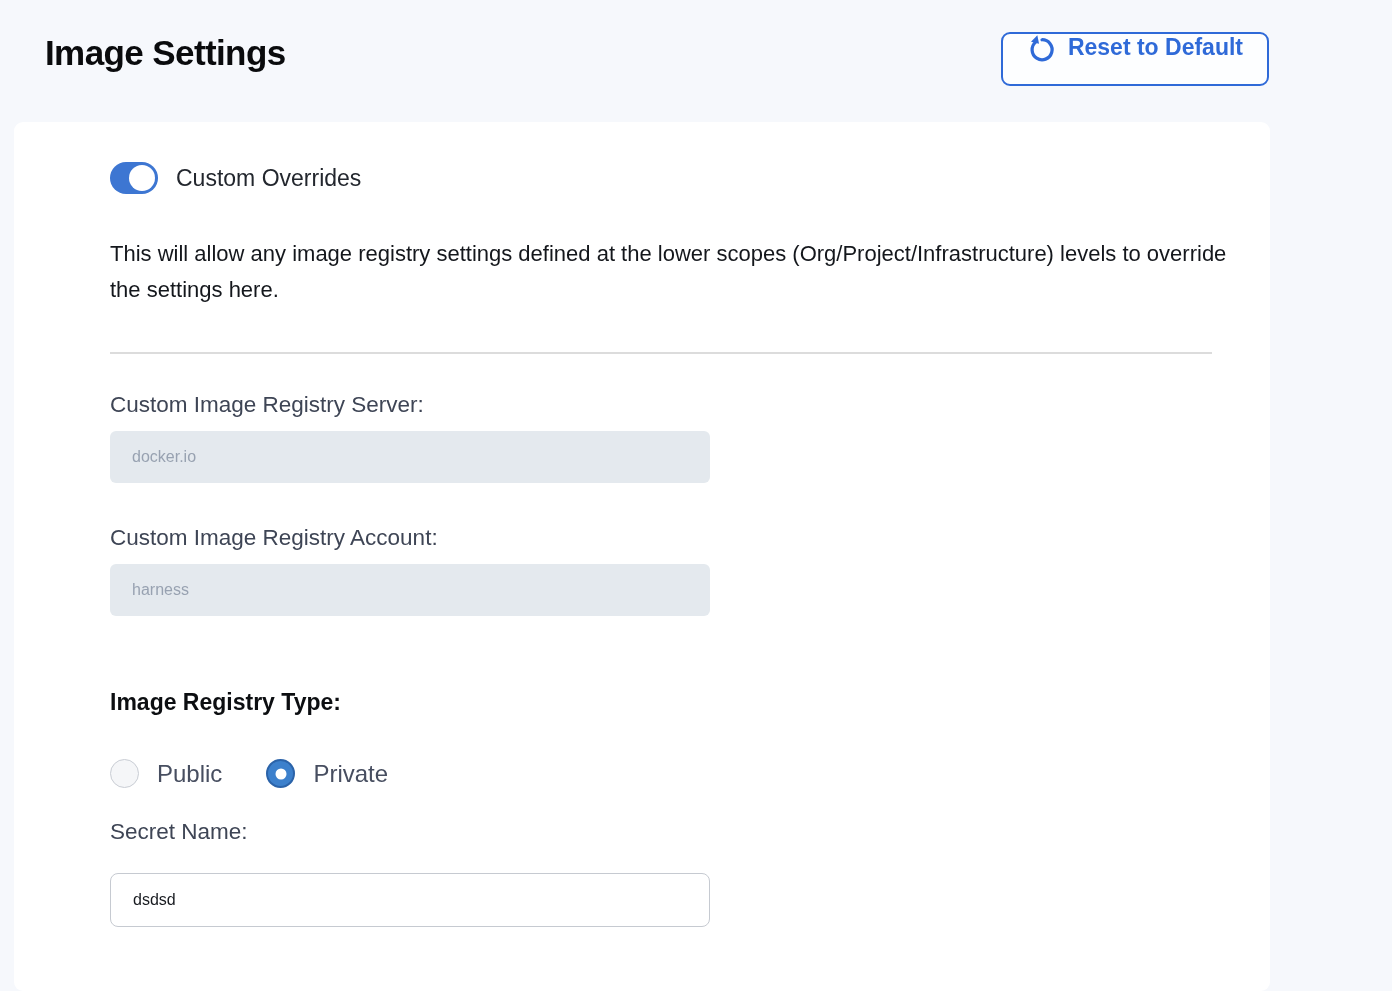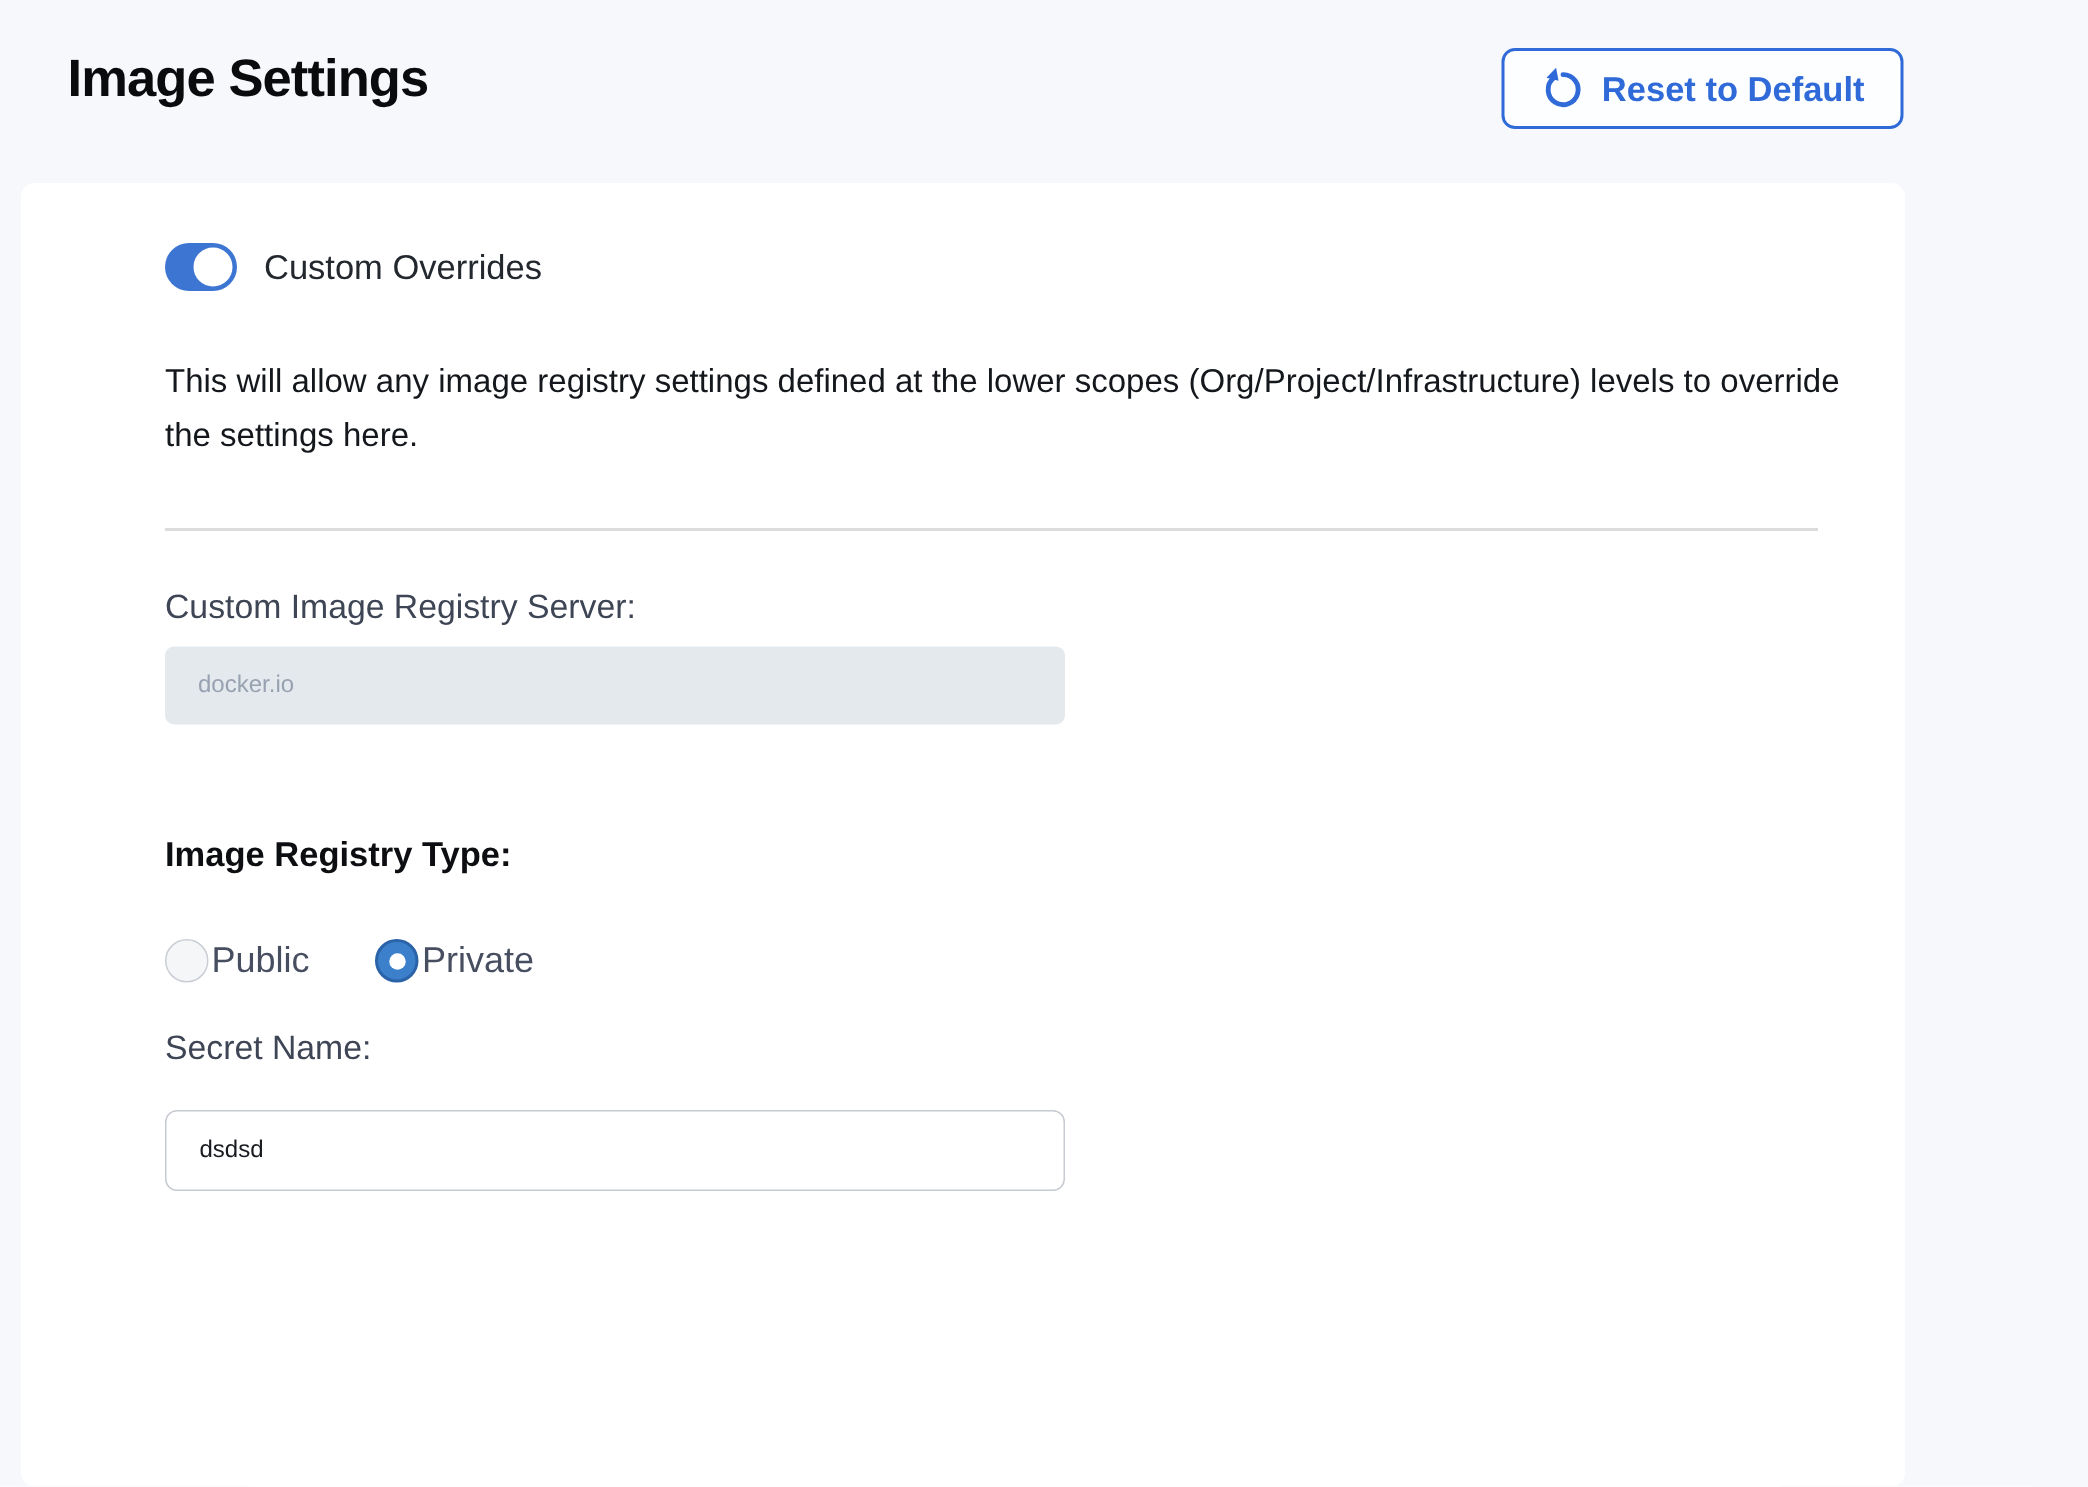--- a/index.html
+++ b/index.html
@@ -13,21 +13,21 @@
   }
 
   
   .header { position:absolute; left:0; top:0; width:100%; height:122px; }
   .page-title {
     position:absolute; left:45px; top:33px;
     font-size:35px; font-weight:700; letter-spacing:-0.6px; color:#0a0b0d;
   }
   .reset-btn {
     position:absolute; right:123px; top:32px; height:54px;
-    display:flex; align-items:center; gap:11px;
+    display:flex; align-items:flex-start; gap:11px;
     padding:0 24px;
     background:#fdfeff;
     border:2px solid #2f6ad8; border-radius:9px;
     color:#2f6ad8; font-family:"Liberation Sans", sans-serif;
     font-size:23px; font-weight:700; cursor:pointer;
   }
   .reset-btn svg { display:block; }
 
   
   .card {
@@ -78,21 +78,21 @@
   .text-input.editable {
     height:54px; background:#ffffff;
     border:1px solid #c6cad1; border-radius:8px; color:#181b20;
   }
 
   
   .group-heading {
     margin-top:73px; font-size:23px; font-weight:700; color:#0c0e11;
   }
   .radio-row { margin-top:43px; display:flex; align-items:center; gap:44px; }
-  .radio-option { display:flex; align-items:center; gap:2px; cursor:pointer; }
+  .radio-option { display:flex; align-items:center; gap:18px; cursor:pointer; }
   .radio-dot { width:29px; height:29px; border-radius:50%; position:relative; flex:0 0 auto; }
   .radio-dot.off { background:#f5f6f8; border:1.5px solid #c9cdd4; }
   .radio-dot.on  { background:#3c80cc; border:2.5px solid #2b63a9; }
   .radio-dot.on::after {
     content:""; position:absolute; left:50%; top:50%;
     width:11px; height:11px; border-radius:50%; background:#ffffff;
     transform:translate(-50%,-50%);
   }
   .radio-text { font-size:24px; color:#474e60; }
 
@@ -127,20 +127,24 @@
 
   <p class="description">This will allow any image registry settings defined at the lower scopes (Org/Project/Infrastructure) levels to override the settings here.</p>
 
   <hr class="divider">
 
   <div class="field server">
     <label class="field-label">Custom Image Registry Server:</label>
     <input class="text-input" type="text" disabled="" value="docker.io" style="">
   </div>
 
+  <div class="field account">
+    <label class="field-label">Custom Image Registry Account:</label>
+    <input class="text-input" type="text" disabled="" value="harness" style="">
+  </div>
 
   <div class="group-heading">Image Registry Type:</div>
 
   <div class="radio-row">
     <div class="radio-option">
       <span class="radio-dot off"></span>
       <span class="radio-text">Public</span>
     </div>
     <div class="radio-option">
       <span class="radio-dot on"></span>

